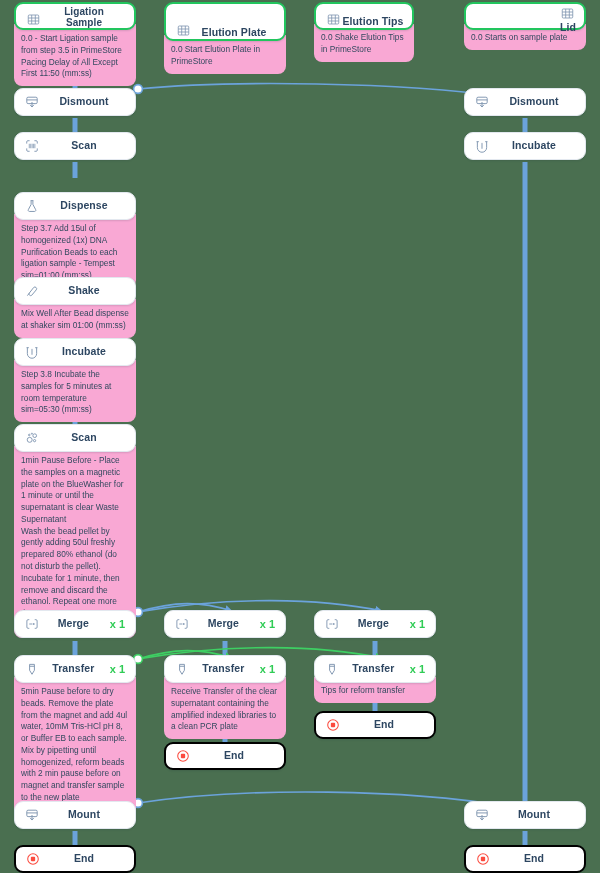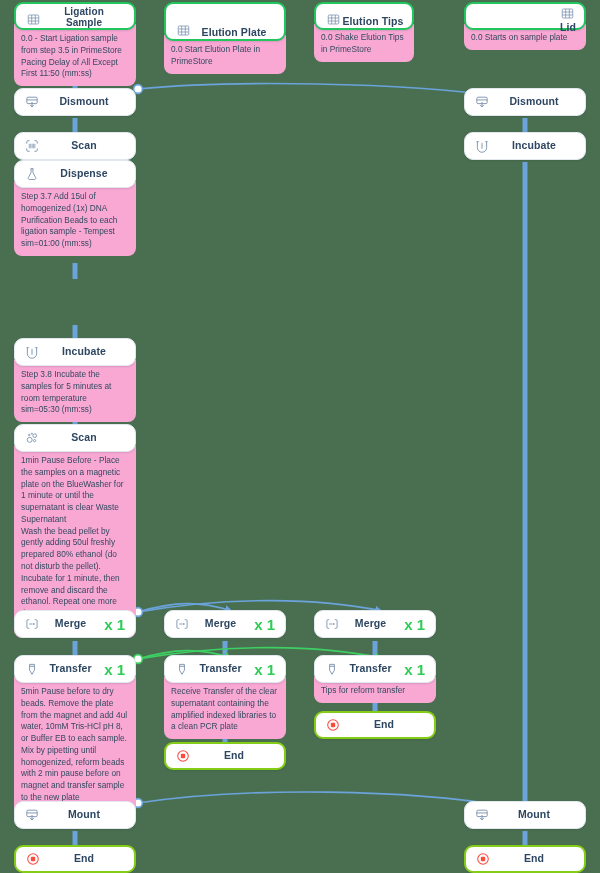--- a/index.html
+++ b/index.html
@@ -47,21 +47,21 @@
     padding: 0 8px;
     box-shadow: 0 1px 2px rgba(20,40,60,.14);
     position: relative;
     z-index: 2;
   }
   .card.green {
     border: 2px solid #22c55e;
     align-items: flex-end;
   }
   .card.red {
-    border: 2px solid #84cc16;
+    border: 2px solid #000000;
   }
   .icon {
     width: 18px;
     height: 18px;
     flex: 0 0 18px;
     display: flex;
     align-items: center;
     justify-content: center;
     color: #7f95b0;
   }
@@ -71,21 +71,21 @@
     text-align: center;
     font-size: 10.5px;
     font-weight: bold;
     color: #2d4661;
     letter-spacing: .1px;
     line-height: 1.12;
   }
   .title.two-line { font-size: 10px; }
   .mult {
     flex: 0 0 auto;
-    font-size: 15px;
+    font-size: 11px;
     font-weight: bold;
     color: #2fcc55;
     padding-left: 4px;
     padding-right: 2px;
   }
   .desc {
     box-sizing: border-box;
     background: #f9a8d4;
     border-radius: 0 0 8px 8px;
     margin: -6px 0 0 0;
@@ -252,34 +252,46 @@
             <line x1="10.2" y1="7.2" x2="10.2" y2="12.8"></line>
             <line x1="12" y1="7.2" x2="12" y2="12.8"></line>
             <line x1="13.6" y1="7.2" x2="13.6" y2="12.8"></line>
           </g>
         </svg>
       </span>
       <span class="title">Scan</span>
     </div>
   </div>
 
-  <div class="node" style="left:14px; top:160px; width:122px;">
+  <div class="node" style="left:14px; top:192px; width:122px;">
     <div class="card">
       <span class="icon">
         <svg viewBox="0 0 20 20" width="16" height="16" fill="none" stroke="currentColor" stroke-width="1.2">
           <path d="M8.3 3.3 h3.4"></path>
           <path d="M8.9 3.3 V8 L5.4 14.6 a1.5 1.5 0 0 0 1.3 2.2 h6.6 a1.5 1.5 0 0 0 1.3 -2.2 L11.1 8 V3.3"></path>
         </svg>
       </span>
       <span class="title">Dispense</span>
     </div>
     <div class="desc">Step 3.7 Add 15ul of homogenized (1x) DNA Purification Beads to each ligation sample - Tempest
 sim=01:00 (mm:ss)</div>
   </div>
 
+  <div class="node" style="left:14px; top:277px; width:122px;">
+    <div class="card">
+      <span class="icon">
+        <svg viewBox="0 0 20 20" width="16" height="16" fill="none" stroke="currentColor" stroke-width="1.2">
+          <path d="M6.6 12.6 L12.1 5.6 a2.2 2.2 0 0 1 3.2 3 L9.6 15.4 a2.2 2.2 0 0 1 -3.2 -2.8 z"></path>
+          <line x1="4.2" y1="15.8" x2="6.6" y2="12.8"></line>
+        </svg>
+      </span>
+      <span class="title">Shake</span>
+    </div>
+    <div class="desc">Mix Well After Bead dispense at shaker sim 01:00 (mm:ss)</div>
+  </div>
 
   <div class="node" style="left:14px; top:338px; width:122px;">
     <div class="card">
       <span class="icon">
         <svg viewBox="0 0 20 20" width="16" height="16" fill="none" stroke="currentColor" stroke-width="1.2">
           <path d="M4.2 4.6 V12 a5.8 5.8 0 0 0 11.6 0 V4.6"></path>
           <line x1="3.2" y1="4.6" x2="6" y2="4.6"></line>
           <line x1="14" y1="4.6" x2="16.8" y2="4.6"></line>
           <rect x="8.9" y="6" width="2.2" height="7.6" rx="1.1" fill="currentColor" stroke="none" opacity=".55"></rect>
         </svg>

